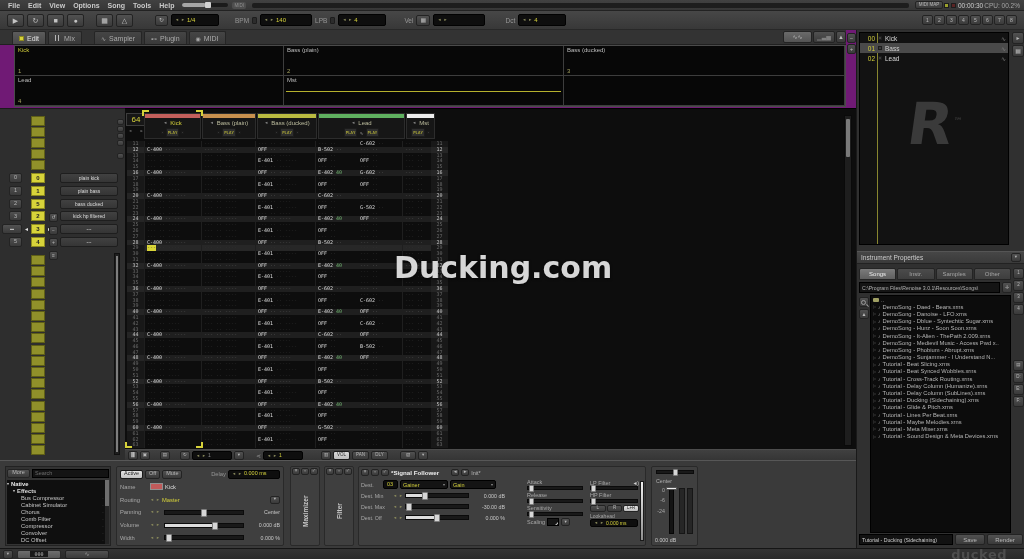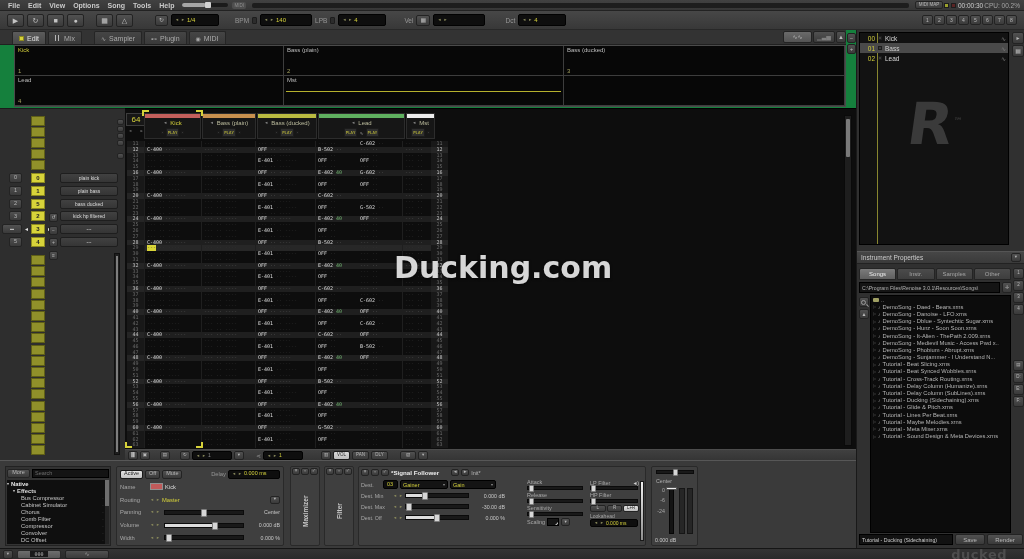--- a/index.html
+++ b/index.html
@@ -1,17 +1,17 @@
 <!DOCTYPE html>
 <html><head>
 <meta charset="utf-8">
 <style>
   html,body{margin:0;padding:0;background:#202020;}
   *{box-sizing:border-box;}
-  #stage{position:relative;width:1024px;height:559px;background:#15803d;overflow:hidden;
+  #stage{position:relative;width:1024px;height:559px;background:#701a75;overflow:hidden;
          font-family:"Liberation Sans",sans-serif;color:#bbb;-webkit-user-select:none;}
   .abs{position:absolute;}
   .btn{background:linear-gradient(#515151,#3a3a3a);border:1px solid #232323;border-radius:2px;
        color:#b8b8b8;display:inline-flex;align-items:center;justify-content:center;line-height:1;}
   .disp{background:#0e0e0e;border:1px solid #020202;border-radius:2px;color:#d5d13b;
         display:inline-flex;align-items:center;gap:2px;padding:0 3px;line-height:1;}
   .arr{color:#8a8a5c;font-size:4px;line-height:1;}
   .lbl{color:#969696;}
   
   #menubar{left:0;top:0;width:1024px;height:11px;background:linear-gradient(#414141,#363636);

